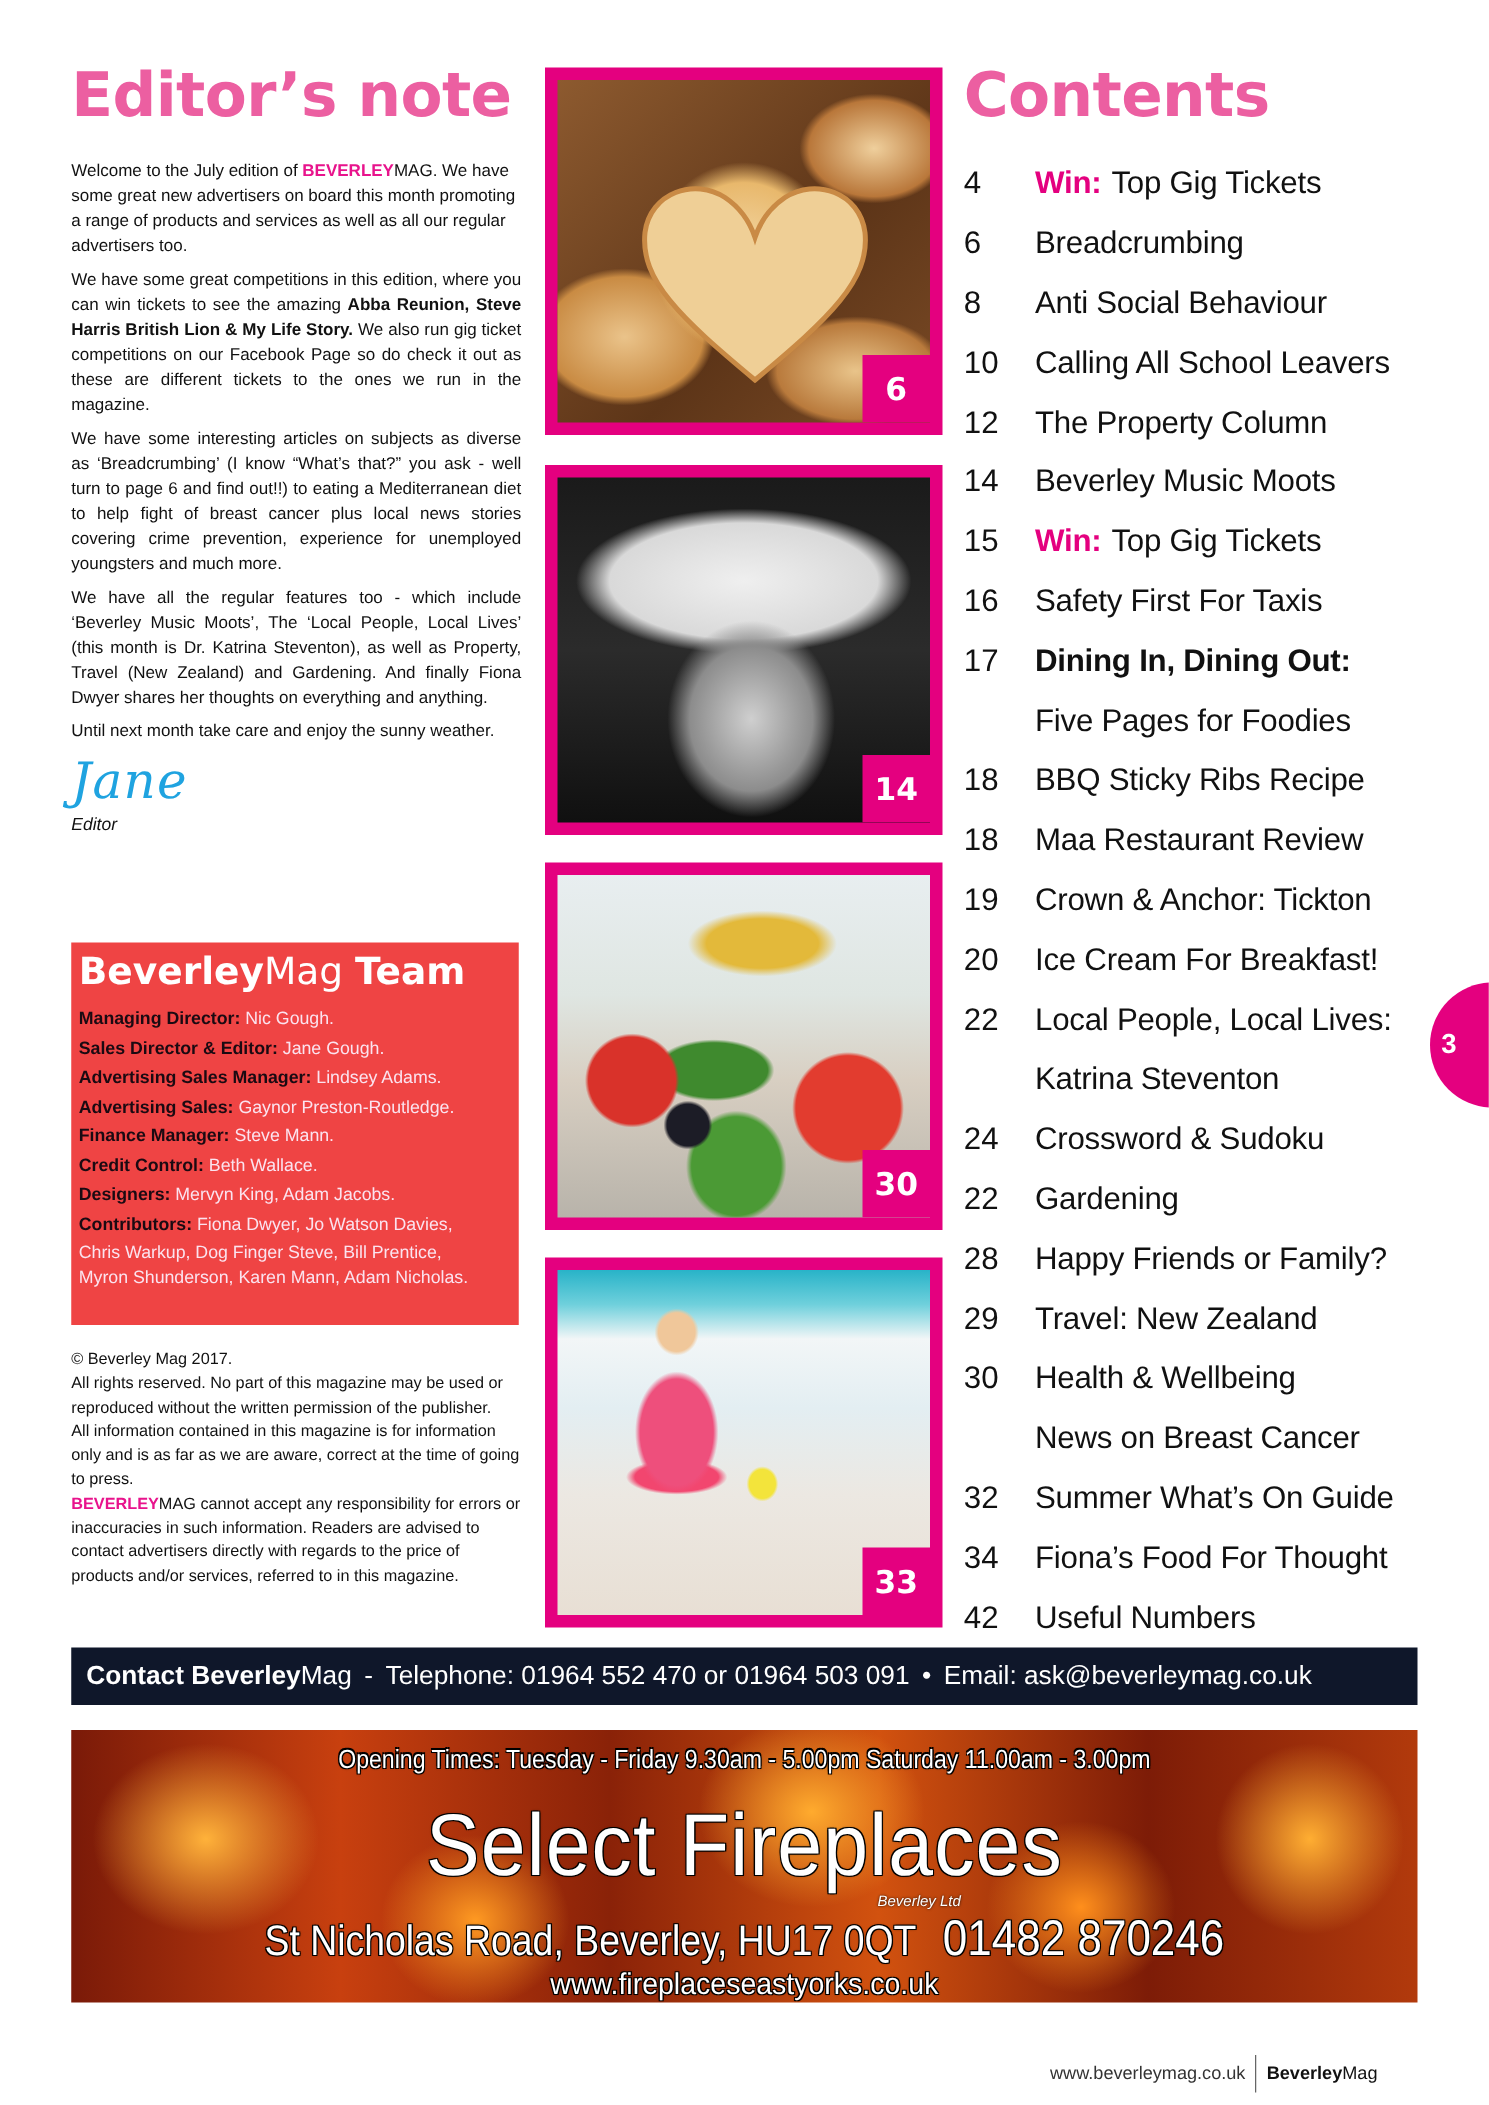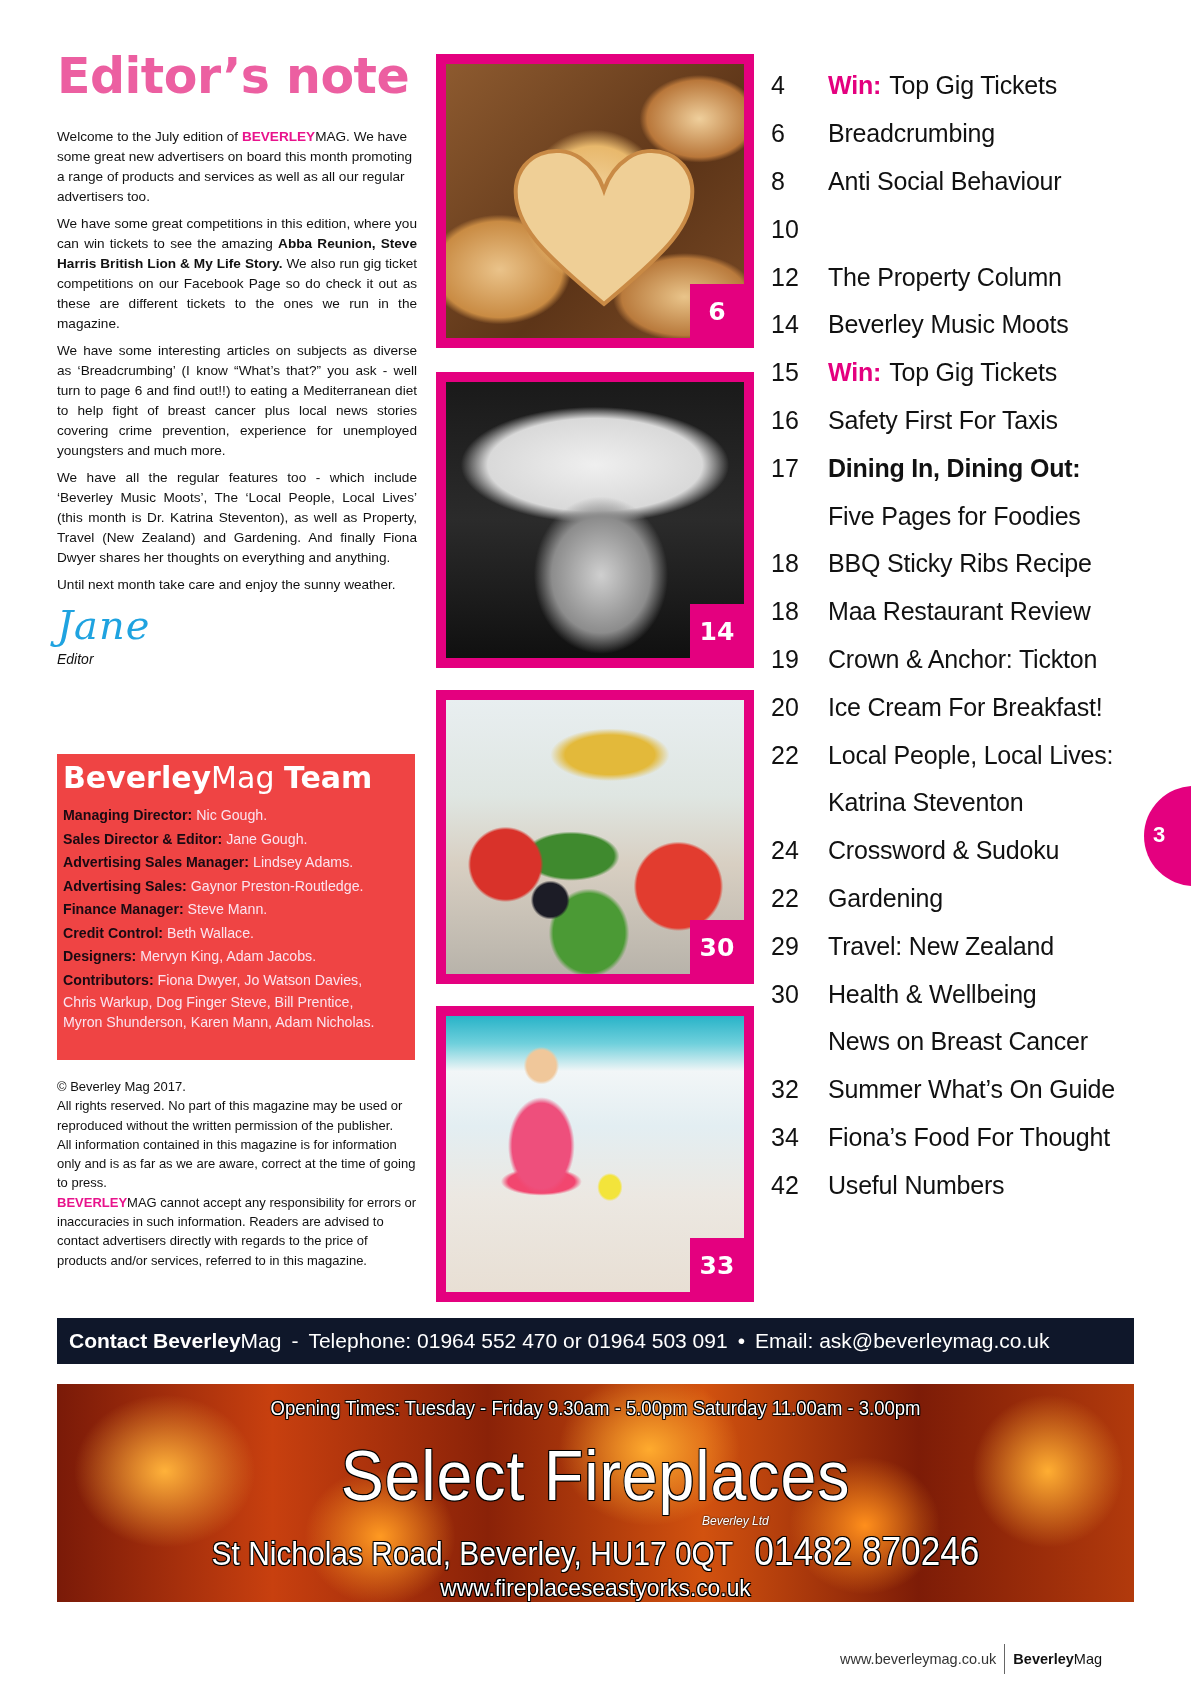--- a/index.html
+++ b/index.html
@@ -162,35 +162,37 @@
   </div>
 </div>
 
 <div class="img-card" style="top:1006px; height:296px;">
   <div class="img-inner photo-beach">
     <div class="badge">33</div>
   </div>
 </div>
 
 <div class="contents-col">
+  <h1 class="contents-title">Contents</h1>
   <div class="toc">
     <div class="toc-row">
         <span class="num">4</span>
         <span class="title"><span class="win">Win:</span><span>Top Gig Tickets</span></span>
       </div>
     <div class="toc-row">
         <span class="num">6</span>
         <span class="title">Breadcrumbing</span>
       </div>
     <div class="toc-row">
         <span class="num">8</span>
         <span class="title">Anti Social Behaviour</span>
       </div>
     <div class="toc-row">
         <span class="num">10</span>
+        <span class="title">Calling All School Leavers</span>
       </div>
     <div class="toc-row">
         <span class="num">12</span>
         <span class="title">The Property Column</span>
       </div>
     <div class="toc-row">
         <span class="num">14</span>
         <span class="title">Beverley Music Moots</span>
       </div>
     <div class="toc-row">
@@ -233,20 +235,24 @@
         <span class="num"></span>
         <span class="title">Katrina Steventon</span>
       </div>
     <div class="toc-row">
         <span class="num">24</span>
         <span class="title">Crossword &amp; Sudoku</span>
       </div>
     <div class="toc-row">
         <span class="num">22</span>
         <span class="title">Gardening</span>
+      </div>
+    <div class="toc-row">
+        <span class="num">28</span>
+        <span class="title">Happy Friends or Family?</span>
       </div>
     <div class="toc-row">
         <span class="num">29</span>
         <span class="title">Travel: New Zealand</span>
       </div>
     <div class="toc-row">
         <span class="num">30</span>
         <span class="title">Health &amp; Wellbeing</span>
       </div>
     <div class="toc-row">

